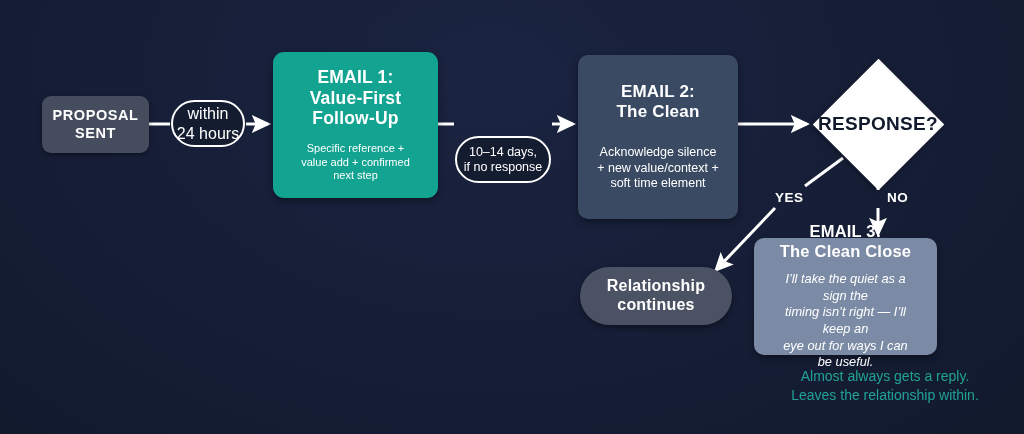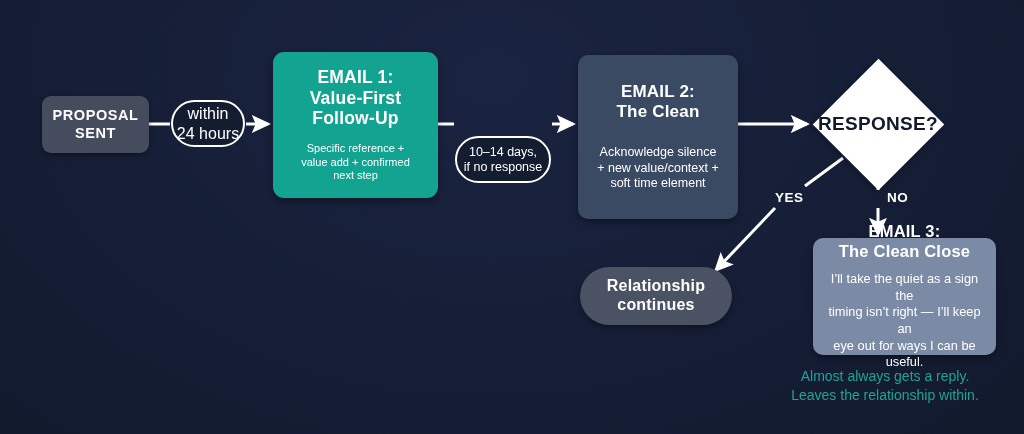--- a/index.html
+++ b/index.html
@@ -82,30 +82,31 @@
     width: 160px; height: 164px;
     background: #3a4a63;
     border-radius: 10px;
     box-shadow: 0 3px 7px rgba(0,0,0,0.38);
     padding: 12px 6px;
   }
   .n-email2 .title { font-size: 17px; }
   .n-email2 .body  { font-size: 12.5px; margin-top: 23px; }
 
   .n-email3 {
-    left: 813px; top: 238px;
+    left: 754px; top: 238px;
     width: 183px; height: 117px;
     background: #7c8ba5;
     border-radius: 10px;
     box-shadow: 0 3px 7px rgba(0,0,0,0.38);
-    padding: 0 8px;
+    padding: 0 22px;
   }
   .n-email3 .title { font-size: 16.5px; }
   .n-email3 .body  {
     font-size: 12.8px;
+    font-style: italic;
     margin-top: 10px;
     line-height: 1.3;
   }
 
   .n-relationship {
     left: 580px; top: 267px;
     width: 152px; height: 58px;
     background: #4a5263;
     border-radius: 29px;
     box-shadow: 0 3px 6px rgba(0,0,0,0.38);

